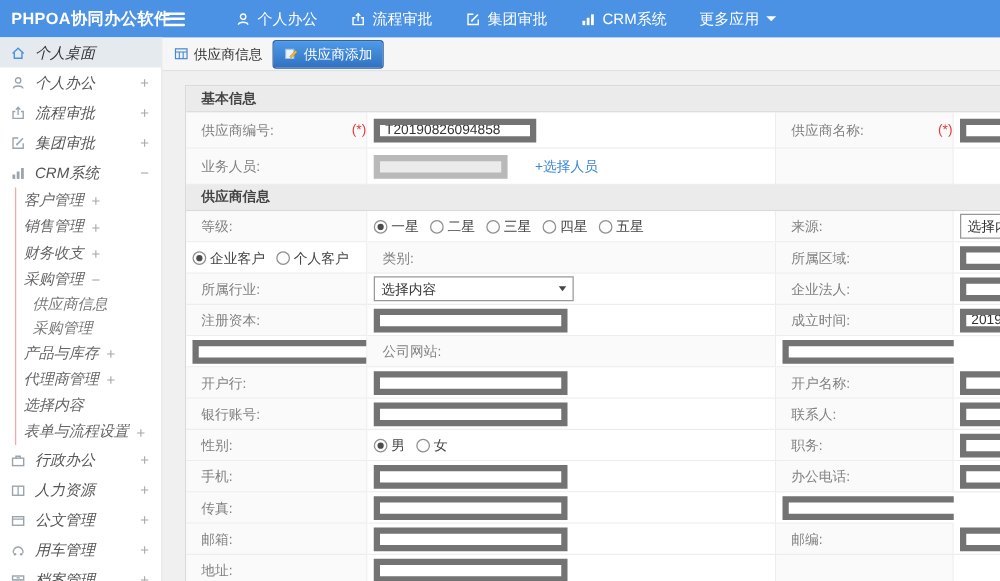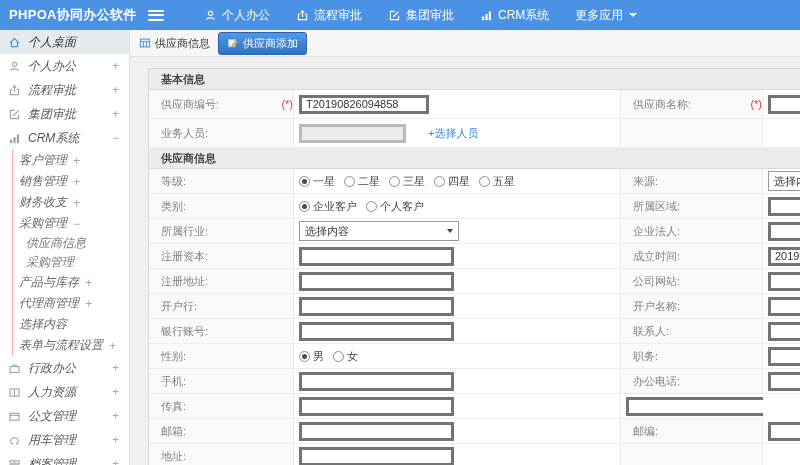--- a/index.html
+++ b/index.html
@@ -3,21 +3,21 @@
 <meta charset="utf-8">
 <style>
   * { box-sizing: border-box; margin: 0; padding: 0; }
   html,body { width:800px; height:465px; overflow:hidden; }
   body {
     font-family: "Liberation Sans", "DejaVu Sans", sans-serif;
     background:#f0f0f0; font-size:12px; color:#333;
   }
   
   .topbar { height:30px; background:#4b92e5; display:flex; align-items:center; color:#fff; }
-  .brand { width:132px; padding-left:9px; font-size:13px; font-weight:bold; letter-spacing:.3px; white-space:nowrap; }
+  .brand { width:116px; padding-left:9px; font-size:13px; font-weight:bold; letter-spacing:.3px; white-space:nowrap; }
   .hamburger { margin-left:16px; width:16px; height:11px; display:flex; flex-direction:column; justify-content:space-between; cursor:pointer; }
   .hamburger i { display:block; height:2px; background:#fff; border-radius:1px; }
   .menu { display:flex; align-items:center; margin-left:40px; }
   .menu-item { display:flex; align-items:center; gap:5px; margin-right:26px; font-size:12px; cursor:pointer; white-space:nowrap; }
   .menu-item svg { width:13px; height:13px; color:#fff; }
   .caret-down { width:0; height:0; border-left:4px solid transparent; border-right:4px solid transparent; border-top:4px solid #fff; margin-left:1px; }
   
   .main { display:flex; height:435px; }
   .sidebar { width:130px; background:#fff; border-right:1px solid #e3e3e3; overflow:hidden; flex-shrink:0;font-style:italic; }
   .side-item { display:flex; align-items:center; height:24px; padding:0 10px 0 8px; color:#555; cursor:pointer; white-space:nowrap; }
@@ -38,21 +38,21 @@
   .body-scroll { overflow:hidden; }
   
   .panel { margin:11px 0 0 18px; width:860px; background:#fff; border:1px solid #d9d9d9; }
   .section-header { height:21px; line-height:21px; background:#ebebeb; border-bottom:1px solid #d9d9d9; font-size:11px; font-weight:bold; color:#444; padding-left:12px; }
   .frow { display:grid; grid-template-columns:145px 327px 142px 245px; }
   .fcell { border-bottom:1px solid #ededed; border-right:1px solid #ededed; display:flex; align-items:center; overflow:hidden; }
   .fcell:last-child { border-right:none; }
   .fcell.lbl { background:#fafafa; padding-left:12px; font-size:11px; color:#818181; gap:3px;justify-content:space-between; }
   .fcell.fld { background:#fff; padding-left:5px; font-size:11px; color:#333; }
   .req { color:#e23b3b; }
-  input.txt { height:19px; border:3px solid #737373; font-size:11px; padding:0 4px; font-family:inherit; color:#333; background:#fff; }
+  input.txt { height:19px; border:5px solid #737373; font-size:11px; padding:0 4px; font-family:inherit; color:#333; background:#fff; }
   input.txt.disabled { background:#ebebeb; border-color:#b9b9b9; }
   .sel { height:20px; border:1px solid #989898; background:#fff; display:flex; align-items:center; justify-content:space-between; padding:0 5px; color:#333; cursor:pointer; }
   .sel-caret { width:0; height:0; border-left:3.5px solid transparent; border-right:3.5px solid transparent; border-top:4px solid #444; margin-left:6px; }
   .rgroup { display:flex; align-items:center; }
   .ropt { display:flex; align-items:center; gap:3px; margin-right:9px; color:#444; cursor:pointer; }
   .radio { width:11px; height:11px; border:1px solid #8f8f8f; border-radius:50%; background:#fdfdfd; display:inline-flex; align-items:center; justify-content:center; flex-shrink:0; }
   .radio.on::after { content:""; width:5px; height:5px; border-radius:50%; background:#4c4c4c; }
   .link { color:#3a87d6; font-size:11px; cursor:pointer; margin-left:22px; white-space:nowrap; }
 </style>
 </head>
@@ -341,34 +341,34 @@
             <div class="fcell lbl">
               <span>来源:</span>
             </div>
             <div class="fcell fld">
               <div class="sel" style="width: 155px;">
                 <span>选择内容</span>
               </div>
             </div>
           </div>
           <div class="frow" style="height: 25px;">
-            <div class="fcell lbl">
-              <span>类别:</span>
-            </div>
             <div class="fcell fld">
               <div class="rgroup">
                 <span class="ropt">
                   <span class="radio on"></span>
                   <span>企业客户</span>
                 </span>
                 <span class="ropt">
                   <span class="radio"></span>
                   <span>个人客户</span>
                 </span>
               </div>
+            </div>
+            <div class="fcell lbl">
+              <span>类别:</span>
             </div>
             <div class="fcell lbl">
               <span>所属区域:</span>
             </div>
             <div class="fcell fld">
               <input class="txt" type="text" value="" style="width: 155px;">
             </div>
           </div>
           <div class="frow" style="height: 25px;">
             <div class="fcell lbl">
@@ -395,23 +395,20 @@
               <input class="txt" type="text" value="" style="width: 155px;">
             </div>
             <div class="fcell lbl">
               <span>成立时间:</span>
             </div>
             <div class="fcell fld">
               <input class="txt" type="text" value="2019-08-26" style="width: 155px;">
             </div>
           </div>
           <div class="frow" style="height: 25px;">
-            <div class="fcell lbl">
-              <span>注册地址:</span>
-            </div>
             <div class="fcell fld">
               <input class="txt" type="text" value="" style="width: 155px;">
             </div>
             <div class="fcell lbl">
               <span>公司网站:</span>
             </div>
             <div class="fcell fld">
               <input class="txt" type="text" value="" style="width: 155px;">
             </div>
           </div>

